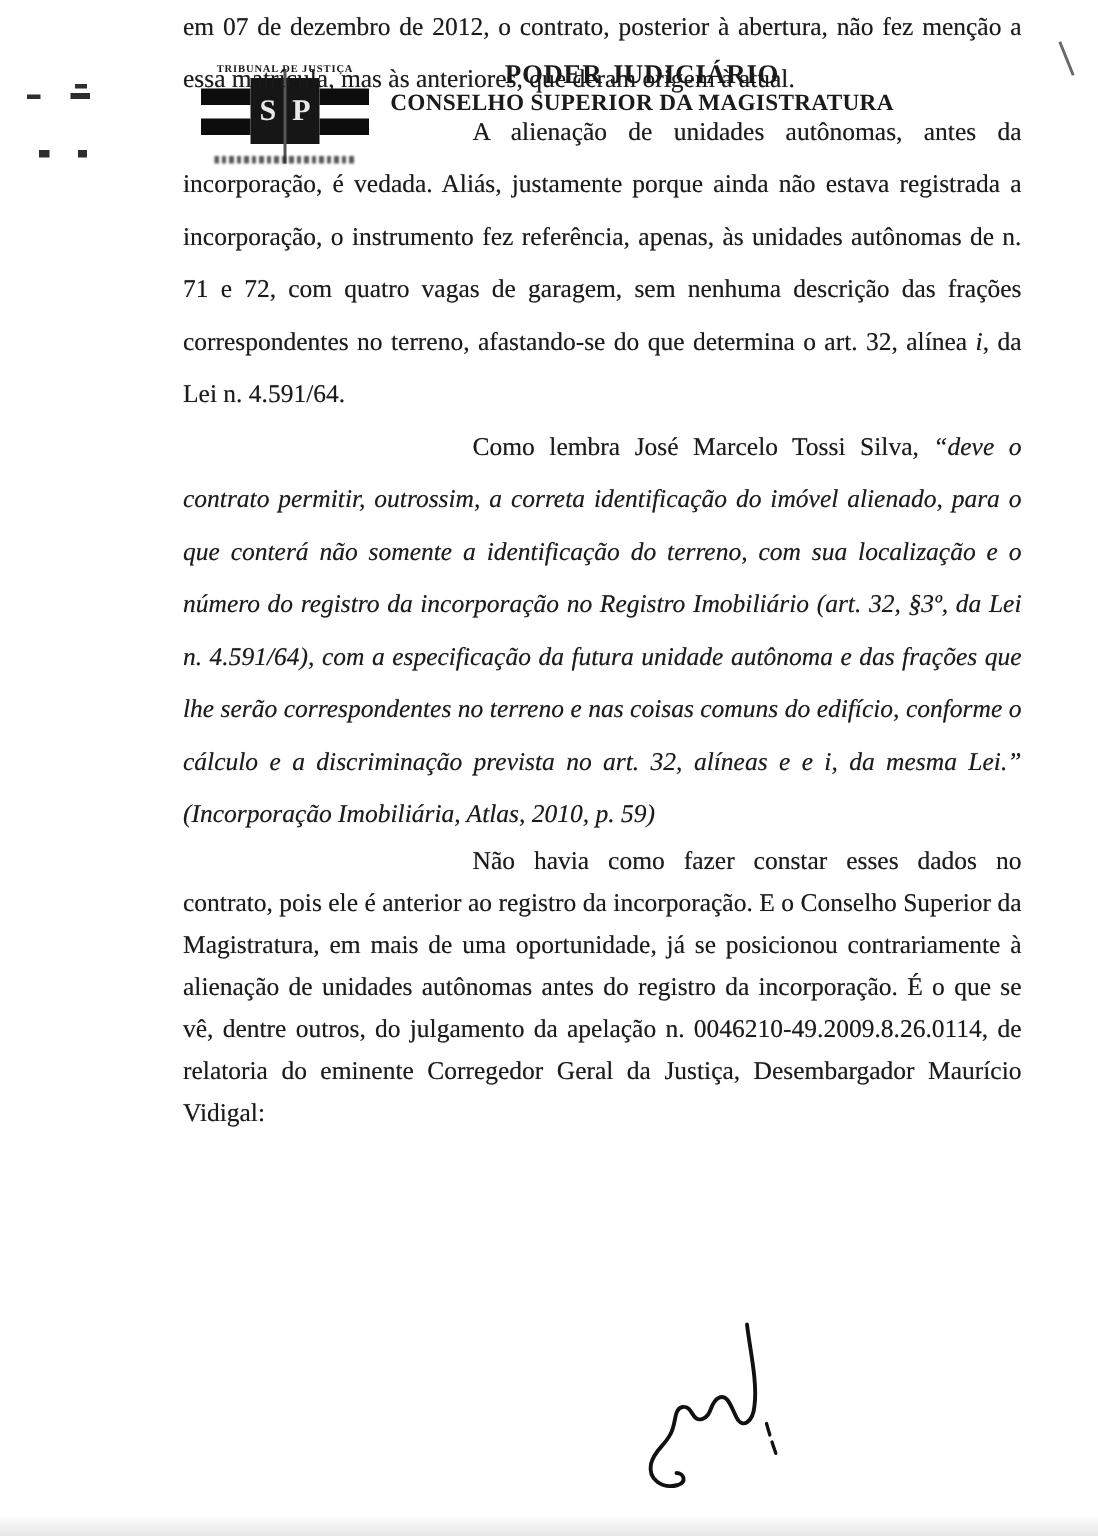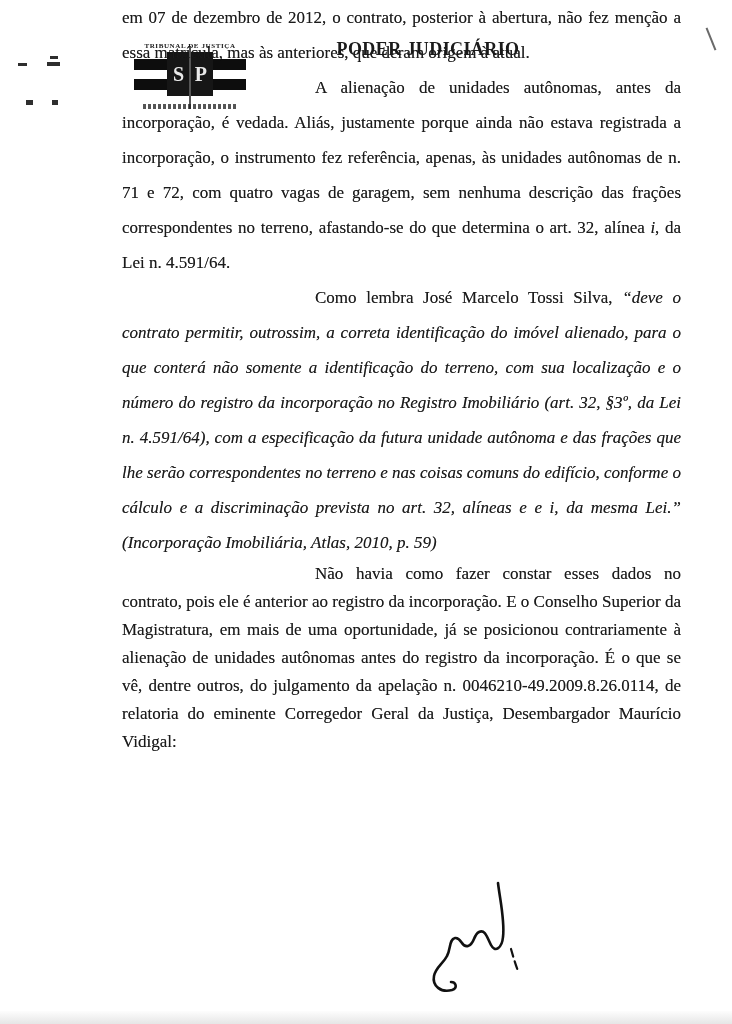--- a/index.html
+++ b/index.html
@@ -96,20 +96,21 @@
         <div class="seal-bar"></div>
         <div class="seal-bar"></div>
       </div>
       <div class="seal-sword"></div>
     </div>
     <div class="seal-bottom"></div>
   </div>
 
   <div class="header-text">
     <div class="header-line1">PODER JUDICIÁRIO</div>
+    <div class="header-line3">CONSELHO SUPERIOR DA MAGISTRATURA</div>
   </div>
 
   <div class="doc">
     <p class="para-1">em 07 de dezembro de 2012, o contrato, posterior à abertura, não fez menção a essa matrícula, mas às anteriores, que deram origem à atual.</p>
 
     <p class="para-2"><span>A alienação de unidades autônomas, antes da incorporação, é vedada. Aliás, justamente porque ainda não estava registrada a incorporação, o instrumento fez referência, apenas, às unidades autônomas de n. 71 e 72, com quatro vagas de garagem, sem nenhuma descrição das frações correspondentes no terreno, afastando-se do que determina o art. 32, alínea </span><span class="em">i</span><span>, da Lei n. 4.591/64.</span></p>
 
     <p class="para-3"><span>Como lembra José Marcelo Tossi Silva, </span><span class="em">“deve o contrato permitir, outrossim, a correta identificação do imóvel alienado, para o que conterá não somente a identificação do terreno, com sua localização e o número do registro da incorporação no Registro Imobiliário (art. 32, §3º, da Lei n. 4.591/64), com a especificação da futura unidade autônoma e das frações que lhe serão correspondentes no terreno e nas coisas comuns do edifício, conforme o cálculo e a discriminação prevista no art. 32, alíneas e e i, da mesma Lei.” (Incorporação Imobiliária, Atlas, 2010, p. 59)</span></p>
 
     <p class="para-4">Não havia como fazer constar esses dados no contrato, pois ele é anterior ao registro da incorporação. E o Conselho Superior da Magistratura, em mais de uma oportunidade, já se posicionou contrariamente à alienação de unidades autônomas antes do registro da incorporação. É o que se vê, dentre outros, do julgamento da apelação n. 0046210-49.2009.8.26.0114, de relatoria do eminente Corregedor Geral da Justiça, Desembargador Maurício Vidigal:</p>

